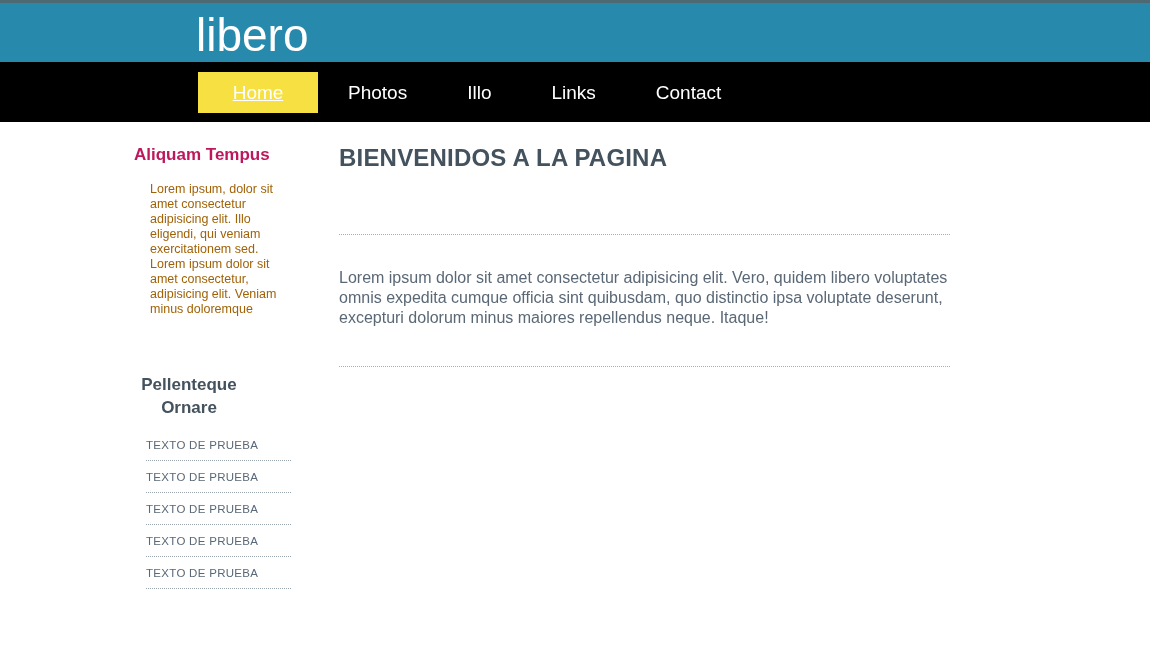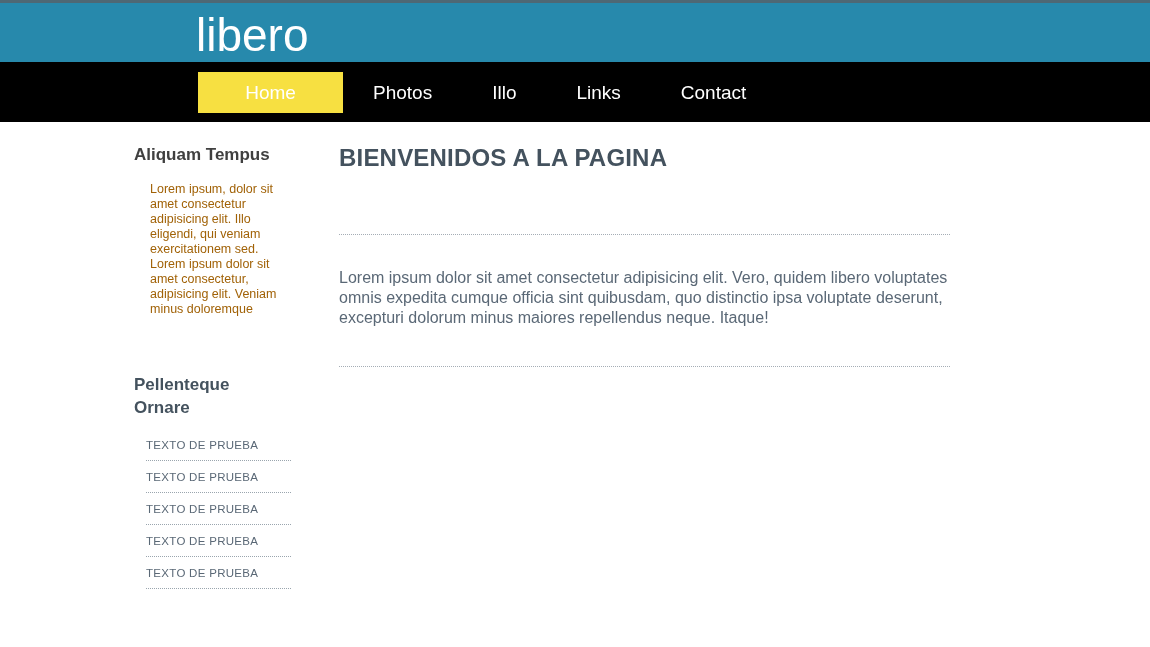--- a/index.html
+++ b/index.html
@@ -75,21 +75,21 @@
     align-items: center;
     justify-content: center;
     padding: 0 30px;
     color: #ffffff;
     font-size: 19px;
     line-height: 41px;
     cursor: pointer;
     white-space: nowrap;
     box-sizing: border-box;
   }
-  .nav-item.first { padding: 0 1px; width: 145px; }
+  .nav-item.first { padding: 0 1px; width: 120px; text-decoration: underline; }
   .nav-item.active {
     background: #f7e041;
     color: #ffffff;
   }
 
   
   .content-wrap {
     position: absolute;
     top: 122px; left: 0;
     width: 1150px;
@@ -102,39 +102,40 @@
     position: absolute;
     left: 134px;
     top: 22px;
     width: 160px;
   }
   .side-section { margin-bottom: 0; }
   .side-heading {
     font-size: 17px;
     line-height: 22px;
     font-weight: bold;
-    color: #404040;
+    color: #be185d;
     margin: 0 0 16px 0;
   }
   .side-text {
     font-size: 12.5px;
     line-height: 15px;
     color: #a16207;
     margin: 16px;
   }
   .side-section-2 {
     margin-top: 56px;
   }
   .side-heading-2 {
     font-size: 17px;
     line-height: 23px;
     font-weight: bold;
     color: #44525e;
     margin: 0 0 19px 0;
     width: 110px;
+    text-align: center;
   }
   .side-list {
     list-style: none;
     margin: 0;
     padding: 0;
     width: 157px;
   }
   .side-list-item {
     font-size: 11.5px;
     line-height: 14px;

